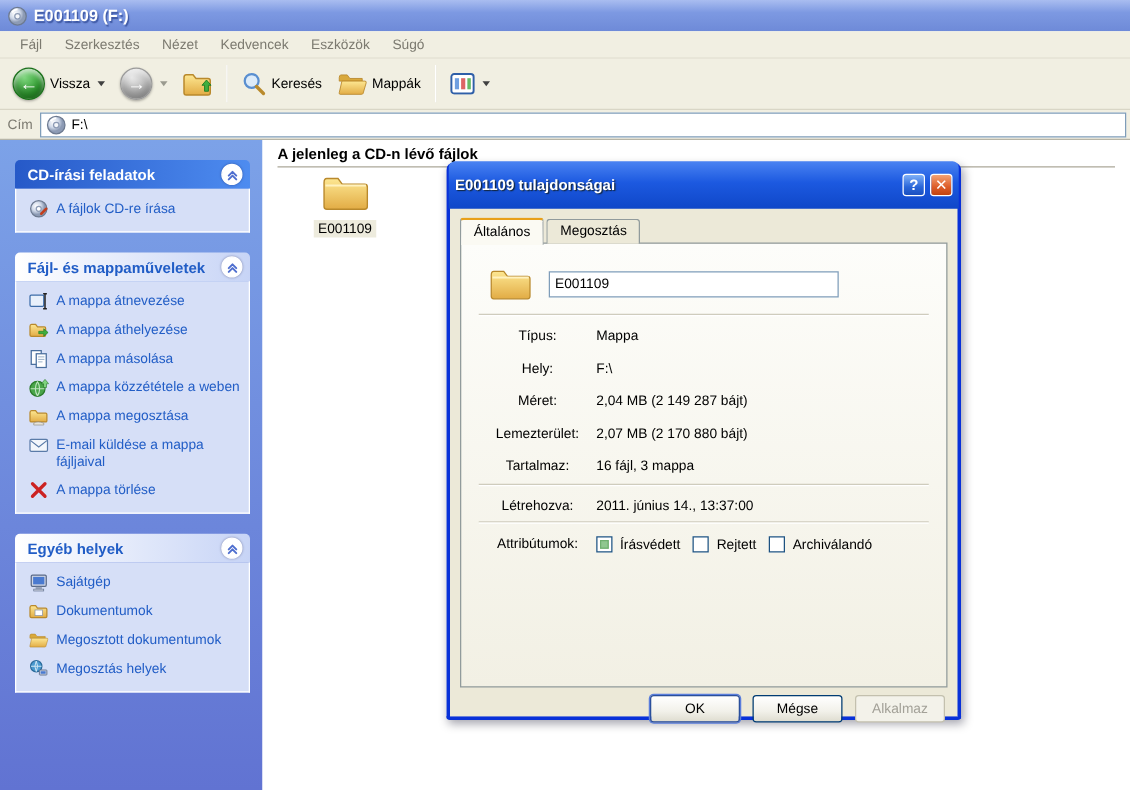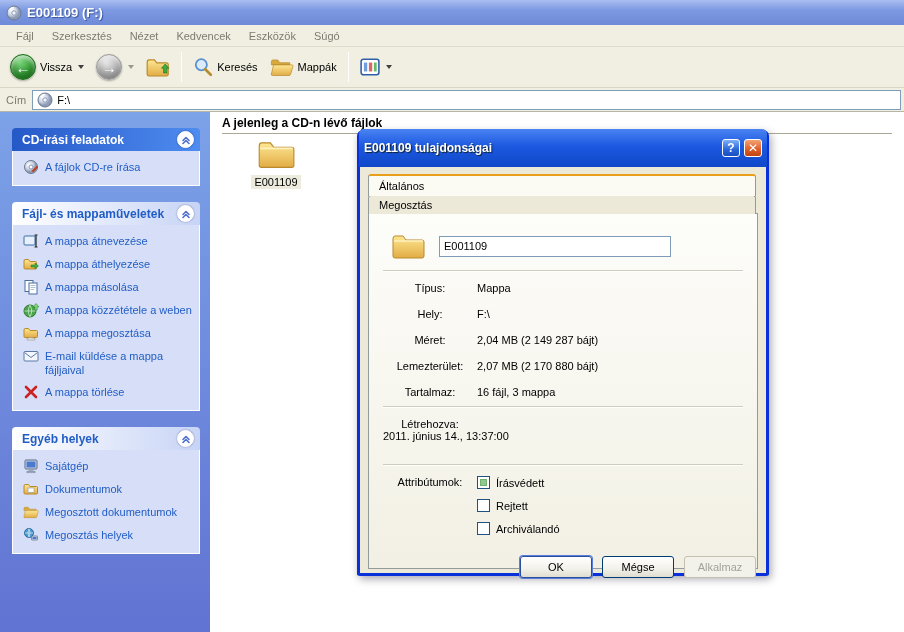--- a/index.html
+++ b/index.html
@@ -71,37 +71,37 @@
   .dlg-titlebar { height:38px; margin:-1px -1px 0 -1px; border-radius:5px 5px 0 0;
     background:linear-gradient(#4a83f2 0%, #1c59e0 45%, #0f47c8 100%);
     display:flex; align-items:center; padding:0 5px; gap:4px; }
   .dlg-title { flex:1; color:#fff; font-weight:bold; font-size:12px; text-shadow:1px 1px 1px #123; }
   .cap-btn { width:18px; height:18px; border-radius:3px; border:1px solid #fff; color:#fff; font-weight:bold;
     display:flex; align-items:center; justify-content:center; font-size:12px; line-height:1; }
   .cap-help  { background:linear-gradient(#7fb0f7, #2a66d9 60%, #1a4fc0); }
   .cap-close { background:linear-gradient(#f4a274, #dd5d28 60%, #c24310); }
 
   .dlg-body { position:relative; height:420px; padding:8px; }
-  .tabs { display:flex; position:relative; z-index:2; padding-left:0;flex-direction:column; }
+  .tabs { display:flex; position:relative; z-index:2; padding-left:0; }
   .tab { padding:3px 10px 3px; border:1px solid #919b9c; border-bottom:none; border-radius:3px 3px 0 0;
     background:#ece9d8; margin-right:2px; color:#000; }
   .tab.active { background:#fbfaf3; border-top:2px solid #e8a01a; padding-top:4px; margin-top:-2px;
     position:relative; top:1px; padding-bottom:4px; }
   .tabpage { position:relative; height:356px; background:linear-gradient(#fdfdfa, #f2f0e4);
     border:1px solid #919b9c; margin-top:-1px; padding:14px 14px 0 14px; }
 
   .name-row { display:flex; align-items:center; gap:14px; margin:4px 0 10px 8px; }
   .name-input { width:232px; height:21px; border:1px solid #7f9db9; background:#fff; padding:2px 4px;
     font-family:"Liberation Sans","DejaVu Sans",sans-serif; font-size:11px; color:#000; }
   .sep { height:2px; border-top:1px solid #cfccbd; border-bottom:1px solid #fff; margin:6px 0; }
   .prow { display:flex; margin:10px 0 14px 0; }
   .plabel { width:94px; color:#000;text-align:center; }
   .pvalue { color:#000; }
   .attr-row { display:flex; margin-top:10px; }
-  .attr-list { display:flex; flex-direction:column; gap:10px; }
+  .attr-list { display:flex; flex-direction:row; gap:10px; }
   .cb-item { display:flex; align-items:center; gap:6px; }
   .checkbox { width:13px; height:13px; background:#fff; border:1px solid #1d5281; position:relative; }
   .checkbox .ind { position:absolute; left:2px; top:2px; right:2px; bottom:2px; background:#8fc78f; border:1px solid #6faf6f; }
 
   .dlg-buttons { position:absolute; right:10px; bottom:9px; display:flex; gap:10px; }
   .btn { width:72px; height:22px; border:1px solid #003c74; border-radius:3px;
     background:linear-gradient(#ffffff, #f2f1ea 60%, #dfddd0); font-size:11px; color:#000;
     font-family:"Liberation Sans","DejaVu Sans",sans-serif; }
   .btn.default { box-shadow:0 0 0 1px #5a7edc; border-color:#2a4f9c; }
   .btn.disabled { background:#f3f2ea; border-color:#c3c0ae; color:#a3a198; box-shadow:none; }
@@ -436,21 +436,21 @@
         </div>
         <div class="prow">
           <span class="plabel">Lemezterület:</span>
           <span class="pvalue">2,07 MB (2 170 880 bájt)</span>
         </div>
         <div class="prow" style="margin-bottom:8px;">
           <span class="plabel">Tartalmaz:</span>
           <span class="pvalue">16 fájl, 3 mappa</span>
         </div>
         <div class="sep"></div>
-        <div class="prow" style="margin-bottom:22px;flex-direction:column;">
+        <div class="prow" style="margin-bottom:6px;">
           <span class="plabel">Létrehozva:</span>
           <span class="pvalue">2011. június 14., 13:37:00</span>
         </div>
         <div class="sep"></div>
         <div class="attr-row">
           <span class="plabel">Attribútumok:</span>
           <div class="attr-list">
             <div class="cb-item">
               <span class="checkbox">
                   <span class="ind"></span>

